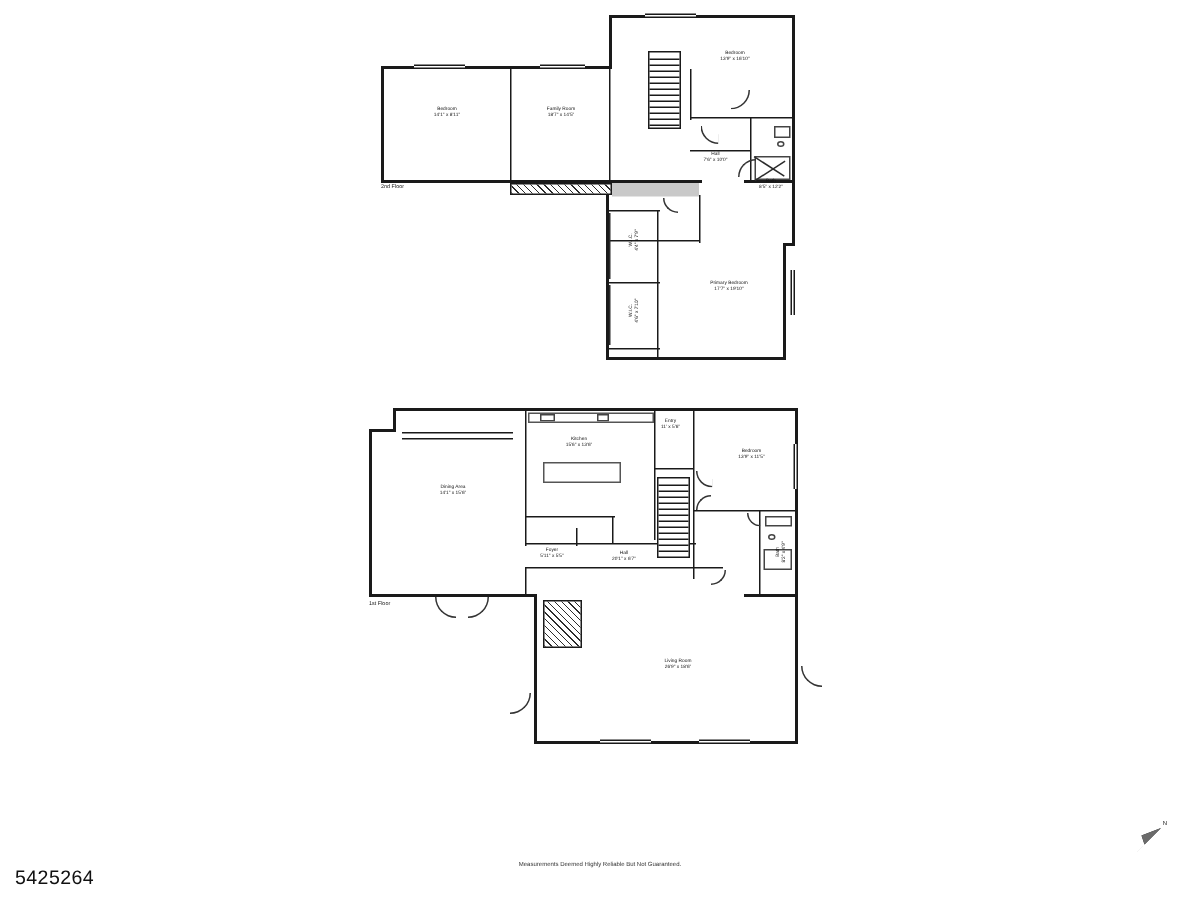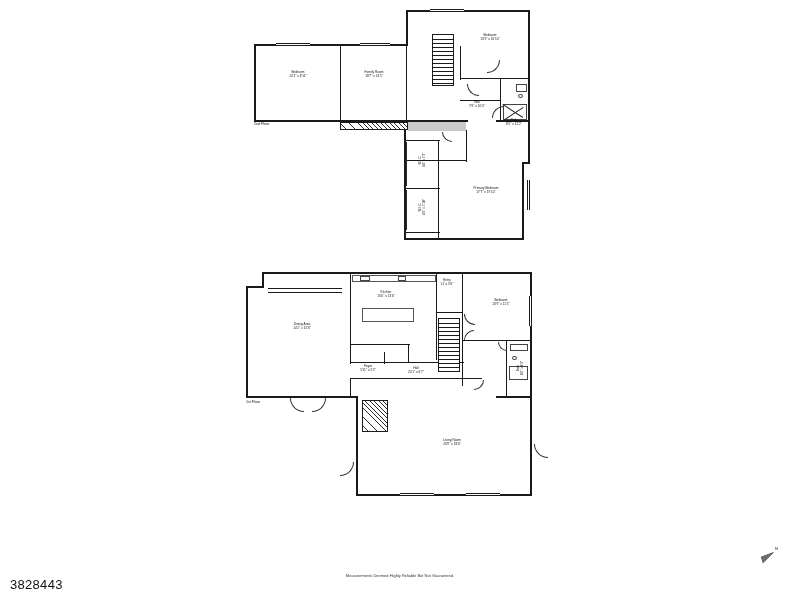--- a/index.html
+++ b/index.html
@@ -359,21 +359,21 @@
     </div>
 
     <div class="label" style="left:422px; top:438px; width:60px;">
       <span class="ttl">Living Room</span>
       <span class="dim">26'9" x 18'6"</span>
     </div>
   </div>
 
   <div class="disclaimer">Measurements Deemed Highly Reliable But Not Guaranteed.</div>
 
-  <div class="mls">3828443</div>
+  <div class="mls">5425264</div>
 
   <div class="northwrap">
     <span class="nlabel">N</span>
     <svg width="26" height="22" viewBox="0 0 26 22">
       <polygon points="22,2 6,18 11,13 9,7" fill="#1a1a1a"></polygon>
       <polygon points="22,2 9,7 11,13" fill="#6b6b6b"></polygon>
     </svg>
   </div>
 
 </div>

